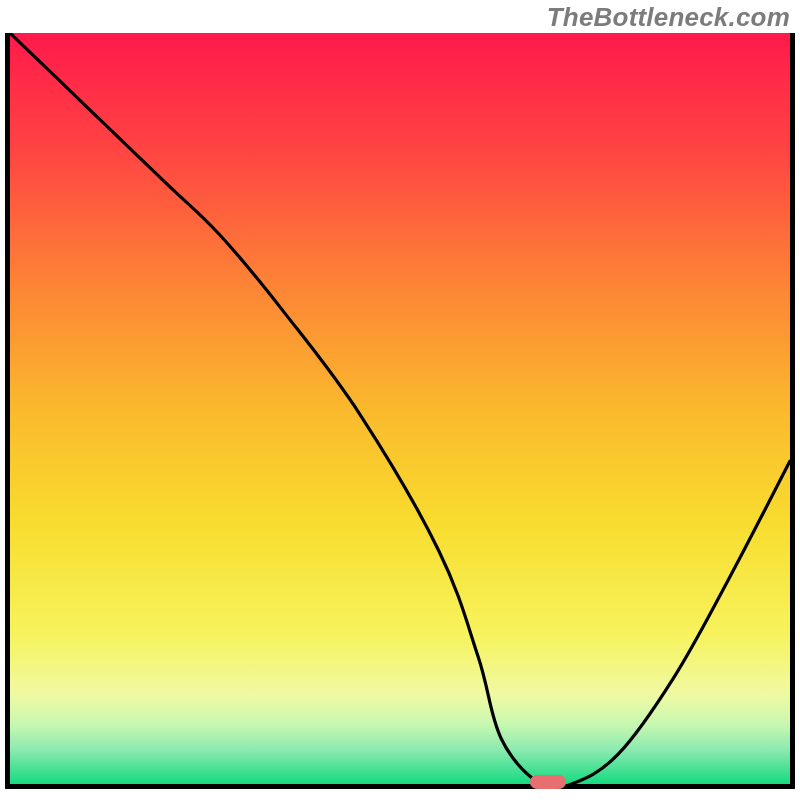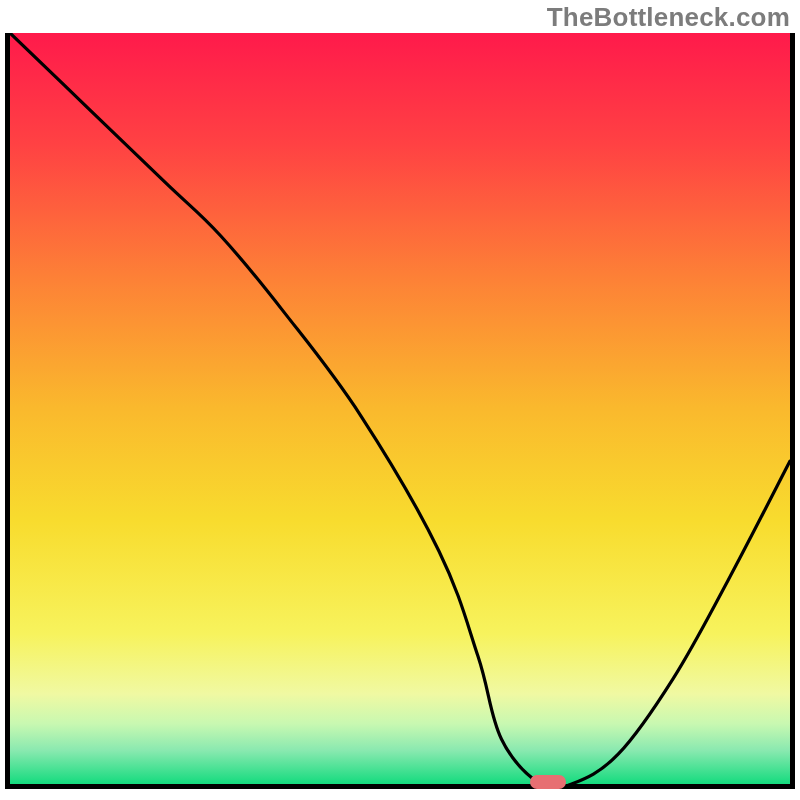--- a/index.html
+++ b/index.html
@@ -7,20 +7,21 @@
     padding: 0;
     width: 800px;
     height: 800px;
     background: #ffffff;
     font-family: Arial, Helvetica, sans-serif;
   }
   .wrap {
     position: relative;
     width: 800px;
     height: 700px;
+    font-style: italic;
   }
   .watermark {
     position: absolute;
     top: 2px;
     right: 10px;
     color: #7c7c7c;
     font-size: 26px;
     font-weight: 600;
     letter-spacing: 0.2px;
     user-select: none;

